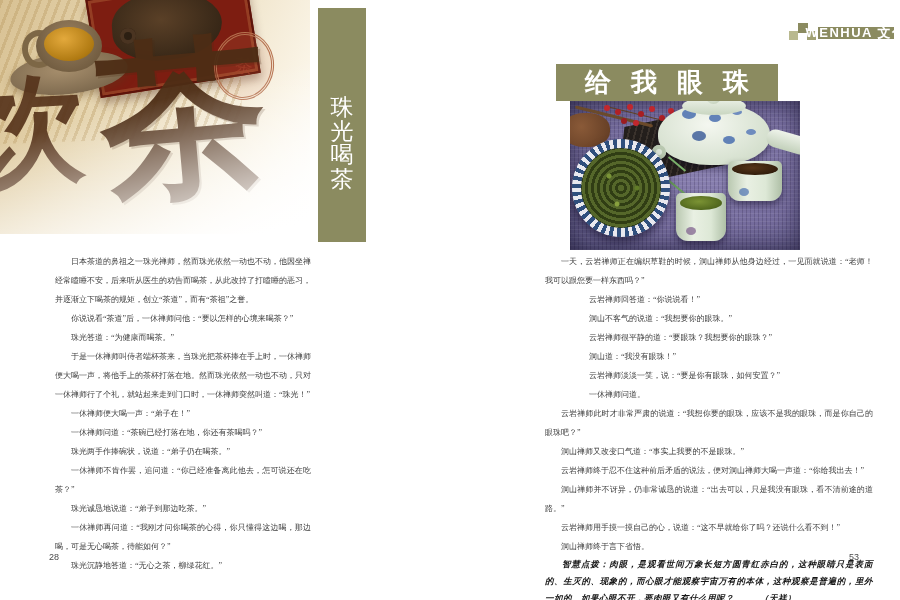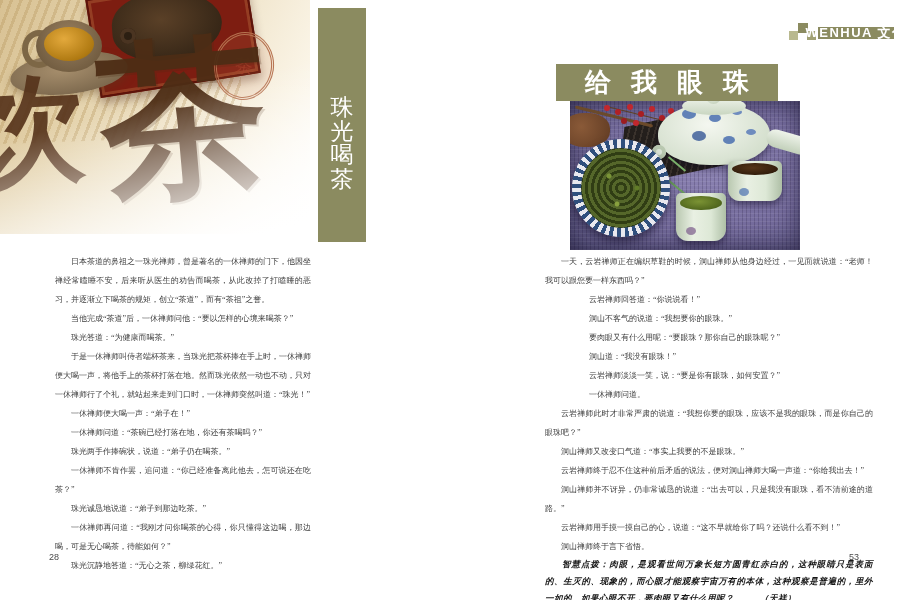--- a/index.html
+++ b/index.html
@@ -149,22 +149,22 @@
     <div class="calli-part">饮</div>
     <div class="calli-main">茶</div>
     <div class="fade"></div>
   </div>
 
   <div class="band-left">
     <span class="vtext">珠光喝茶</span>
   </div>
 
   <div class="text-col text-left">
-    <p>日本茶道的鼻祖之一珠光禅师，曾是著名的一休禅师的门下，他因坐禅经常瞌睡不安，后来听从医生的劝告而喝茶，从此改掉了打瞌睡的恶习，并逐渐立下喝茶的规矩，创立“茶道”，而有“茶祖”之誉。</p>
-    <p>当他完成“茶道”后，一休禅师问他：“要以怎样的心境来喝茶？”</p>
+    <p>日本茶道的鼻祖之一珠光禅师，然而珠光依然一动也不动，他因坐禅经常瞌睡不安，后来听从医生的劝告而喝茶，从此改掉了打瞌睡的恶习，并逐渐立下喝茶的规矩，创立“茶道”，而有“茶祖”之誉。</p>
+    <p>你说说看“茶道”后，一休禅师问他：“要以怎样的心境来喝茶？”</p>
     <p>珠光答道：“为健康而喝茶。”</p>
     <p>于是一休禅师叫侍者端杯茶来，当珠光把茶杯捧在手上时，一休禅师便大喝一声，将他手上的茶杯打落在地。然而珠光依然一动也不动，只对一休禅师行了个礼，就站起来走到门口时，一休禅师突然叫道：“珠光！”</p>
     <p>一休禅师便大喝一声：“弟子在！”</p>
     <p>一休禅师问道：“茶碗已经打落在地，你还有茶喝吗？”</p>
     <p>珠光两手作捧碗状，说道：“弟子仍在喝茶。”</p>
     <p>一休禅师不肯作罢，追问道：“你已经准备离此他去，怎可说还在吃茶？”</p>
     <p>珠光诚恳地说道：“弟子到那边吃茶。”</p>
     <p>一休禅师再问道：“我刚才问你喝茶的心得，你只懂得这边喝，那边喝，可是无心喝茶，待能如何？”</p>
     <p>珠光沉静地答道：“无心之茶，柳绿花红。”</p>
 
@@ -202,21 +202,21 @@
     <div class="cup cup2">
       <div class="tea"></div>
       <div class="mark"></div>
     </div>
   </div>
 
   <div class="text-col text-right">
     <p>一天，云岩禅师正在编织草鞋的时候，洞山禅师从他身边经过，一见面就说道：“老师！我可以跟您要一样东西吗？”</p>
     <p class="deep">云岩禅师回答道：“你说说看！”</p>
     <p class="deep">洞山不客气的说道：“我想要你的眼珠。”</p>
-    <p class="deep">要肉眼又有什么用呢：“要眼珠？那你自己的眼珠呢？”</p>
+    <p class="deep">云岩禅师很平静的道：“要眼珠？我想要你的眼珠？”</p>
     <p class="deep">洞山道：“我没有眼珠！”</p>
     <p class="deep">云岩禅师淡淡一笑，说：“要是你有眼珠，如何安置？”</p>
     <p class="deep">一休禅师问道。</p>
     <p>云岩禅师此时才非常严肃的说道：“我想你要的眼珠，应该不是我的眼珠，而是你自己的眼珠吧？”</p>
     <p>洞山禅师又改变口气道：“事实上我要的不是眼珠。”</p>
     <p>云岩禅师终于忍不住这种前后矛盾的说法，便对洞山禅师大喝一声道：“你给我出去！”</p>
     <p>洞山禅师并不讶异，仍非常诚恳的说道：“出去可以，只是我没有眼珠，看不清前途的道路。”</p>
     <p>云岩禅师用手摸一摸自己的心，说道：“这不早就给你了吗？还说什么看不到！”</p>
     <p>洞山禅师终于言下省悟。</p>
     <p class="script"><span>智慧点拨：肉眼，是观看世间万象长短方圆青红赤白的，这种眼睛只是表面的、生灭的、现象的，而心眼才能观察宇宙万有的本体，这种观察是普遍的，里外一如的。如果心眼不开，要肉眼又有什么用呢？</span><span class="byline">（天祥）</span></p>

